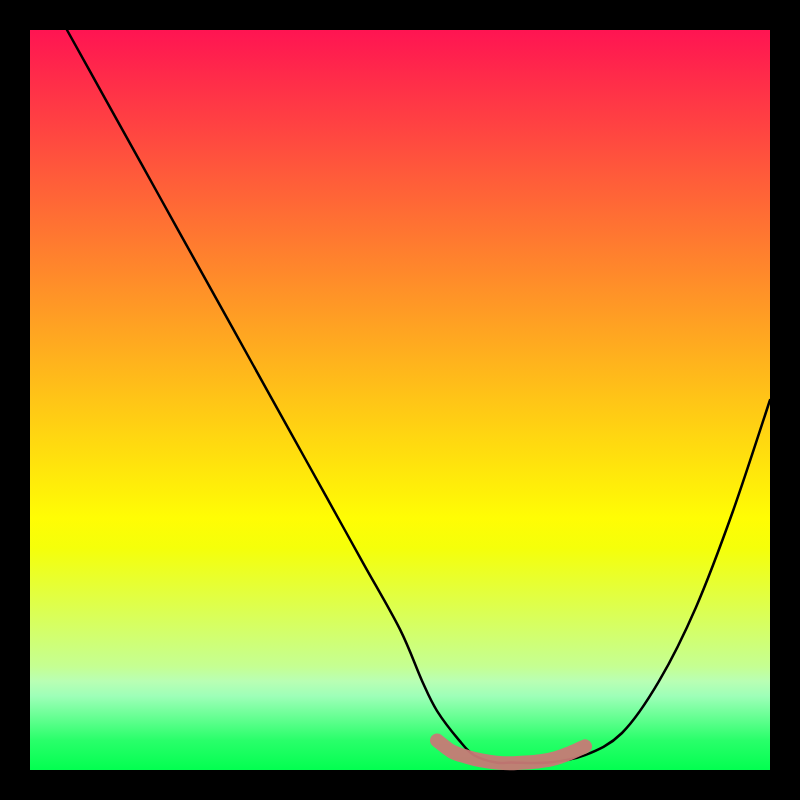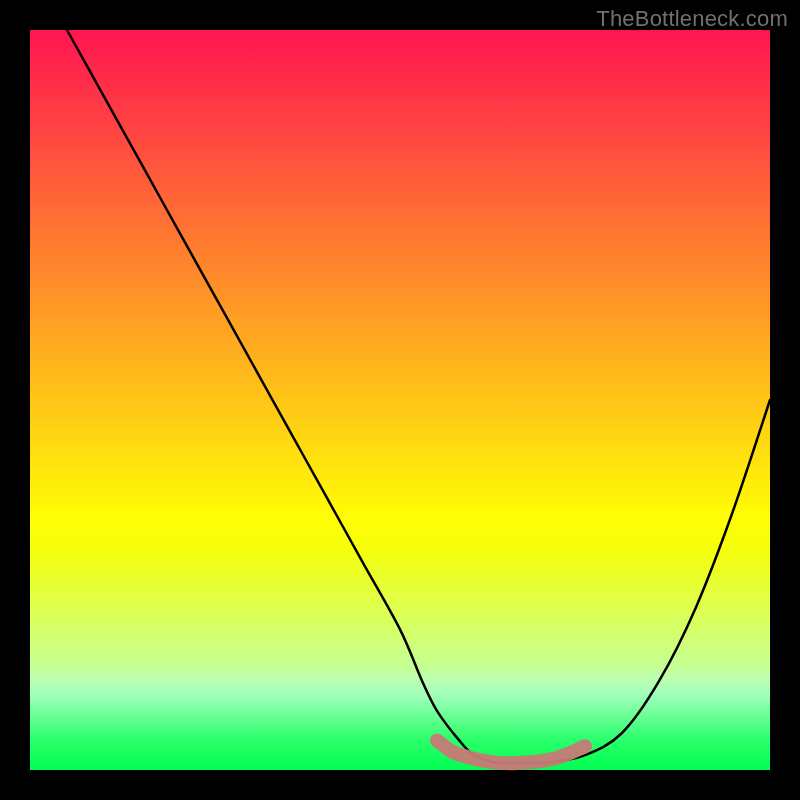--- a/index.html
+++ b/index.html
@@ -71,14 +71,13 @@
 </head>
 <body>
 
 <div class="frame">
   <div class="plot-area">
     <svg class="curve" viewBox="0 0 740 740">
       <path id="main-curve" fill="none" stroke="#000000" stroke-width="2.5" stroke-linecap="round" stroke-linejoin="round" d="M 37.00 0.00 C 43.17 11.10, 61.67 44.40, 74.00 66.60 C 86.33 88.80, 98.67 111.00, 111.00 133.20 C 123.33 155.40, 135.67 177.60, 148.00 199.80 C 160.33 222.00, 172.67 244.20, 185.00 266.40 C 197.33 288.60, 209.67 310.80, 222.00 333.00 C 234.33 355.20, 246.67 377.40, 259.00 399.60 C 271.33 421.80, 283.67 444.00, 296.00 466.20 C 308.33 488.40, 320.67 510.60, 333.00 532.80 C 345.33 555.00, 360.13 579.67, 370.00 599.40 C 379.87 619.13, 386.03 637.63, 392.20 651.20 C 398.37 664.77, 400.83 670.93, 407.00 680.80 C 413.17 690.67, 423.03 703.00, 429.20 710.40 C 435.37 717.80, 437.83 721.50, 444.00 725.20 C 450.17 728.90, 460.03 731.37, 466.20 732.60 C 472.37 733.83, 472.37 732.60, 481.00 732.60 C 489.63 732.60, 505.67 733.83, 518.00 732.60 C 530.33 731.37, 542.67 730.13, 555.00 725.20 C 567.33 720.27, 579.67 715.33, 592.00 703.00 C 604.33 690.67, 616.67 672.17, 629.00 651.20 C 641.33 630.23, 653.67 605.57, 666.00 577.20 C 678.33 548.83, 690.67 515.53, 703.00 481.00 C 715.33 446.47, 733.83 388.50, 740.00 370.00"></path>
       <path id="marker-band" fill="none" stroke="#c77a76" stroke-width="14" stroke-linecap="round" stroke-linejoin="round" opacity="0.95" d="M 407.00 710.40 C 409.47 712.25, 416.87 718.79, 421.80 721.50 C 426.73 724.21, 431.67 725.20, 436.60 726.68 C 441.53 728.16, 446.47 729.39, 451.40 730.38 C 456.33 731.37, 461.27 732.11, 466.20 732.60 C 471.13 733.09, 476.07 733.34, 481.00 733.34 C 485.93 733.34, 490.87 732.97, 495.80 732.60 C 500.73 732.23, 505.67 731.86, 510.60 731.12 C 515.53 730.38, 520.47 729.52, 525.40 728.16 C 530.33 726.80, 535.27 724.95, 540.20 722.98 C 545.13 721.01, 552.53 717.43, 555.00 716.32"></path>
     </svg>
   </div>
-  <div class="watermark">TheBottleneck.com</div>
 </div>
 
 </body></html>

